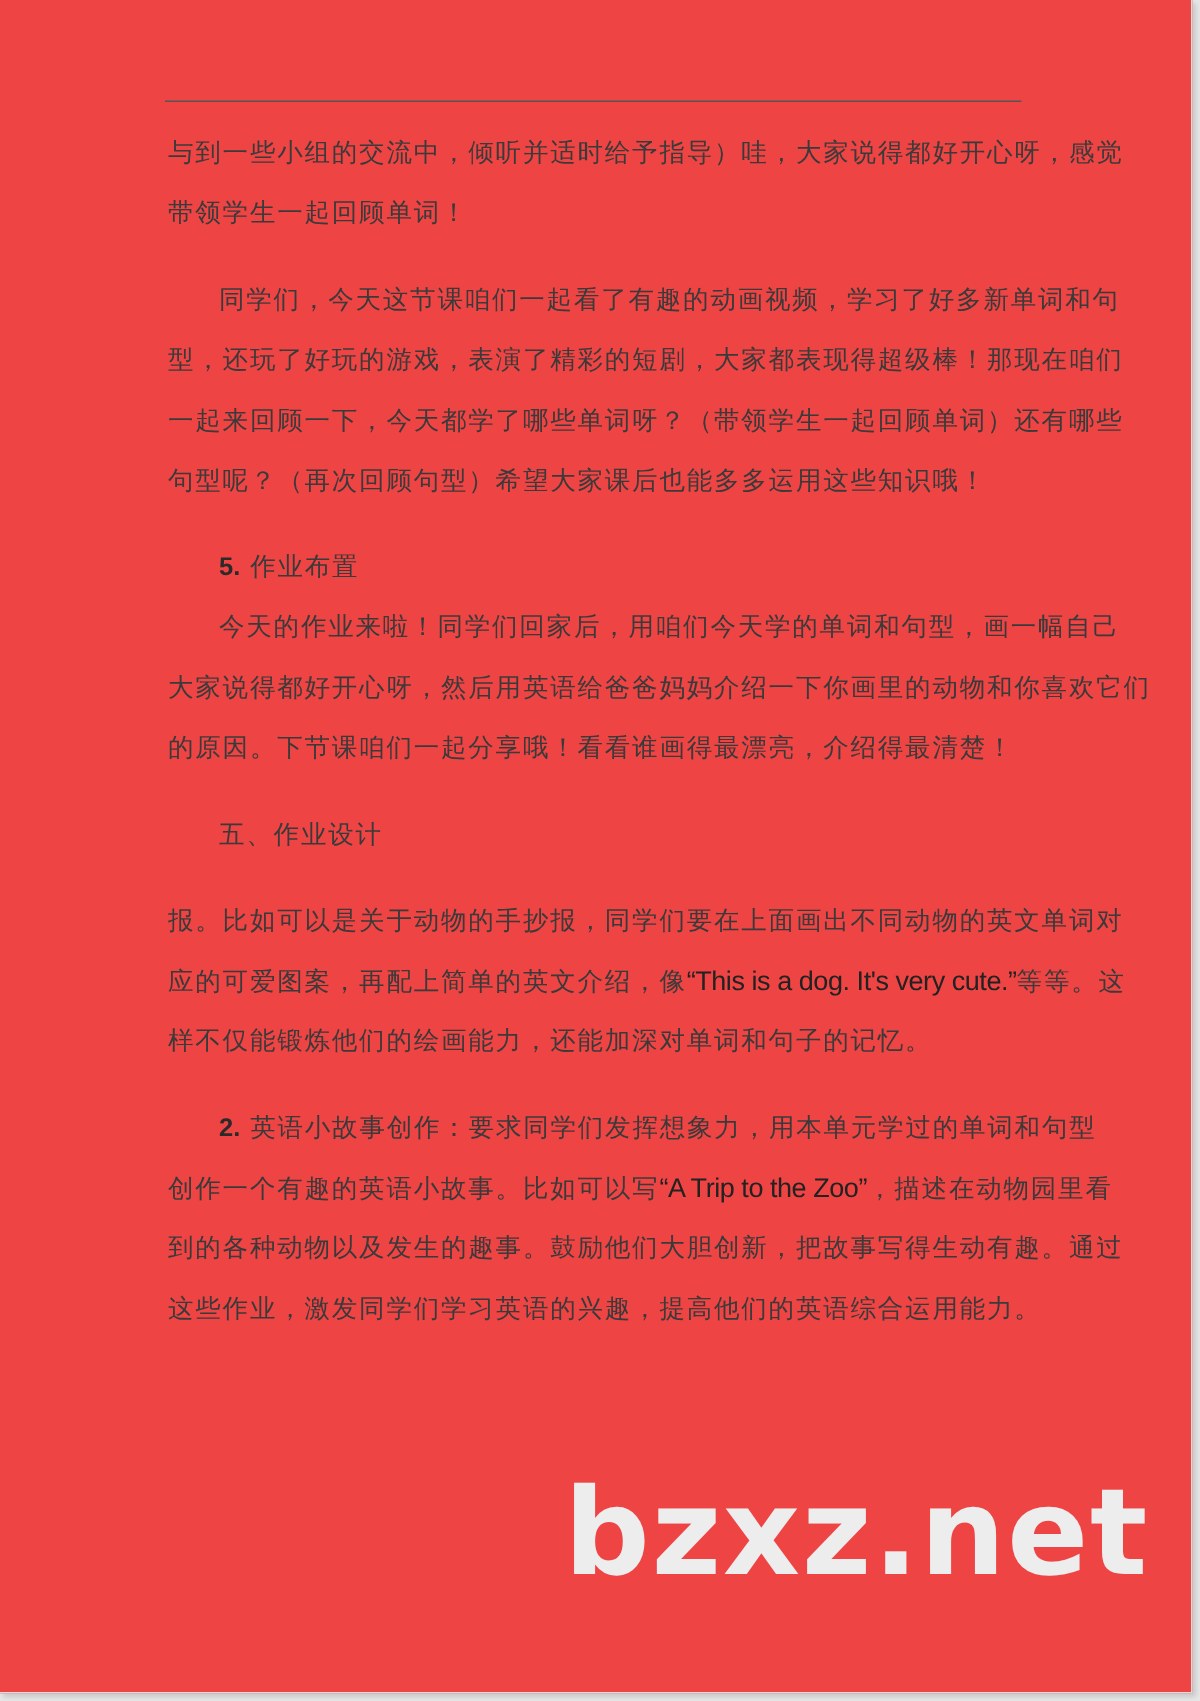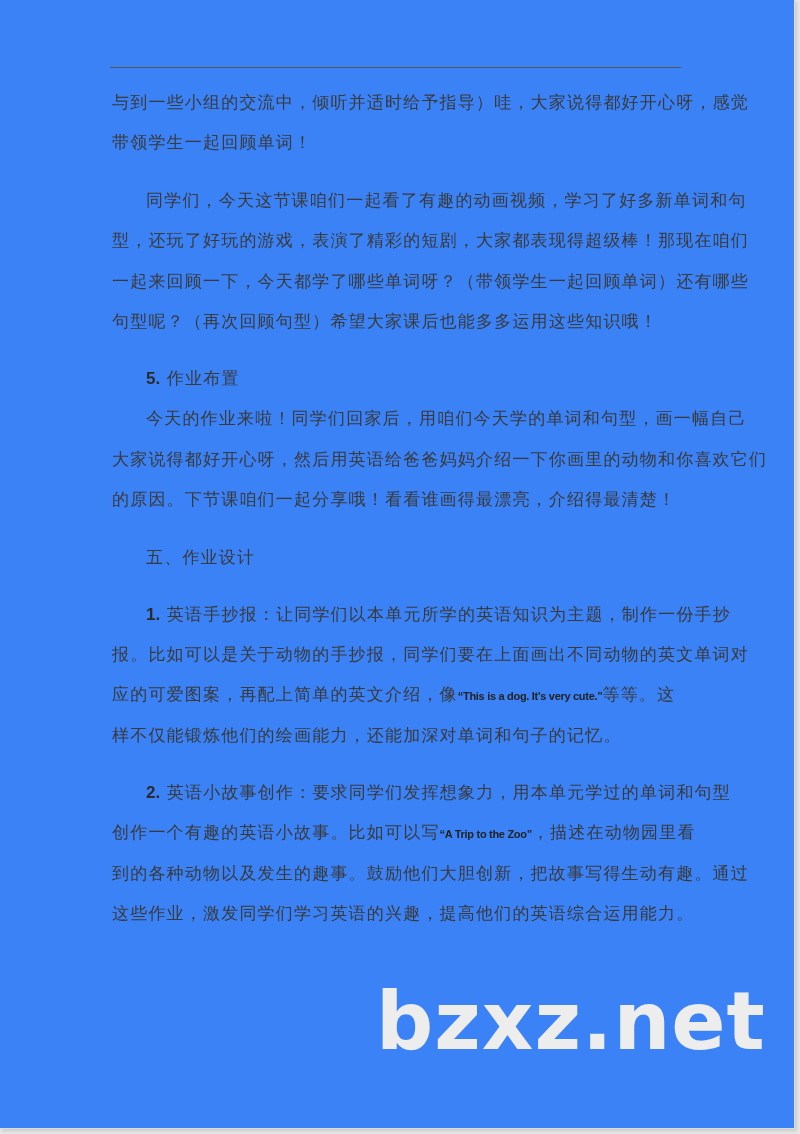--- a/index.html
+++ b/index.html
@@ -13,21 +13,21 @@
       position: relative;
       overflow: hidden;
       font-family: "DejaVu Sans", sans-serif;
     }
     .page {
       position: absolute;
       left: 0;
       top: 0;
       width: 794px;
       height: 1128px;
-      background: #3b82f6;
+      background: #ef4444;
       box-shadow: 2px 2px 3px rgba(0,0,0,0.12);
       border-right: 1px solid #dcdcdc;
       border-bottom: 1px solid #dcdcdc;
     }
     .header-rule {
       position: absolute;
       left: 110px;
       top: 67px;
       width: 571px;
       height: 0;
@@ -59,22 +59,21 @@
     .num {
       font-family: "Liberation Sans", sans-serif;
       font-weight: bold;
       color: #2a2a2a;
       letter-spacing: 0;
     }
     .en {
       font-family: "Liberation Sans", sans-serif;
       color: #222;
       letter-spacing: -0.3px;
-      font-size: 11px;
-      font-weight: bold;
+      font-size: 18px;
     }
     .watermark {
       position: absolute;
       left: 376px;
       top: 982px;
       font-family: "DejaVu Sans", sans-serif;
       font-weight: bold;
       font-size: 80px;
       color: #ededed;
       letter-spacing: 1px;
@@ -119,24 +118,20 @@
 
     <div class="gap"></div>
 
     <div class="heading">
       <span>五、作业设计</span>
     </div>
 
     <div class="gap"></div>
 
     <div>
-      <div class="line indent">
-        <span class="num">1.</span>
-        <span>英语手抄报：让同学们以本单元所学的英语知识为主题，制作一份手抄</span>
-      </div>
       <div class="line">报。比如可以是关于动物的手抄报，同学们要在上面画出不同动物的英文单词对</div>
       <div class="line">
         <span>应的可爱图案，再配上简单的英文介绍，像</span><span class="en">“This is a dog. It's very cute.”</span><span>等等。这</span>
       </div>
       <div class="line">样不仅能锻炼他们的绘画能力，还能加深对单词和句子的记忆。</div>
     </div>
 
     <div class="gap"></div>
 
     <div>

